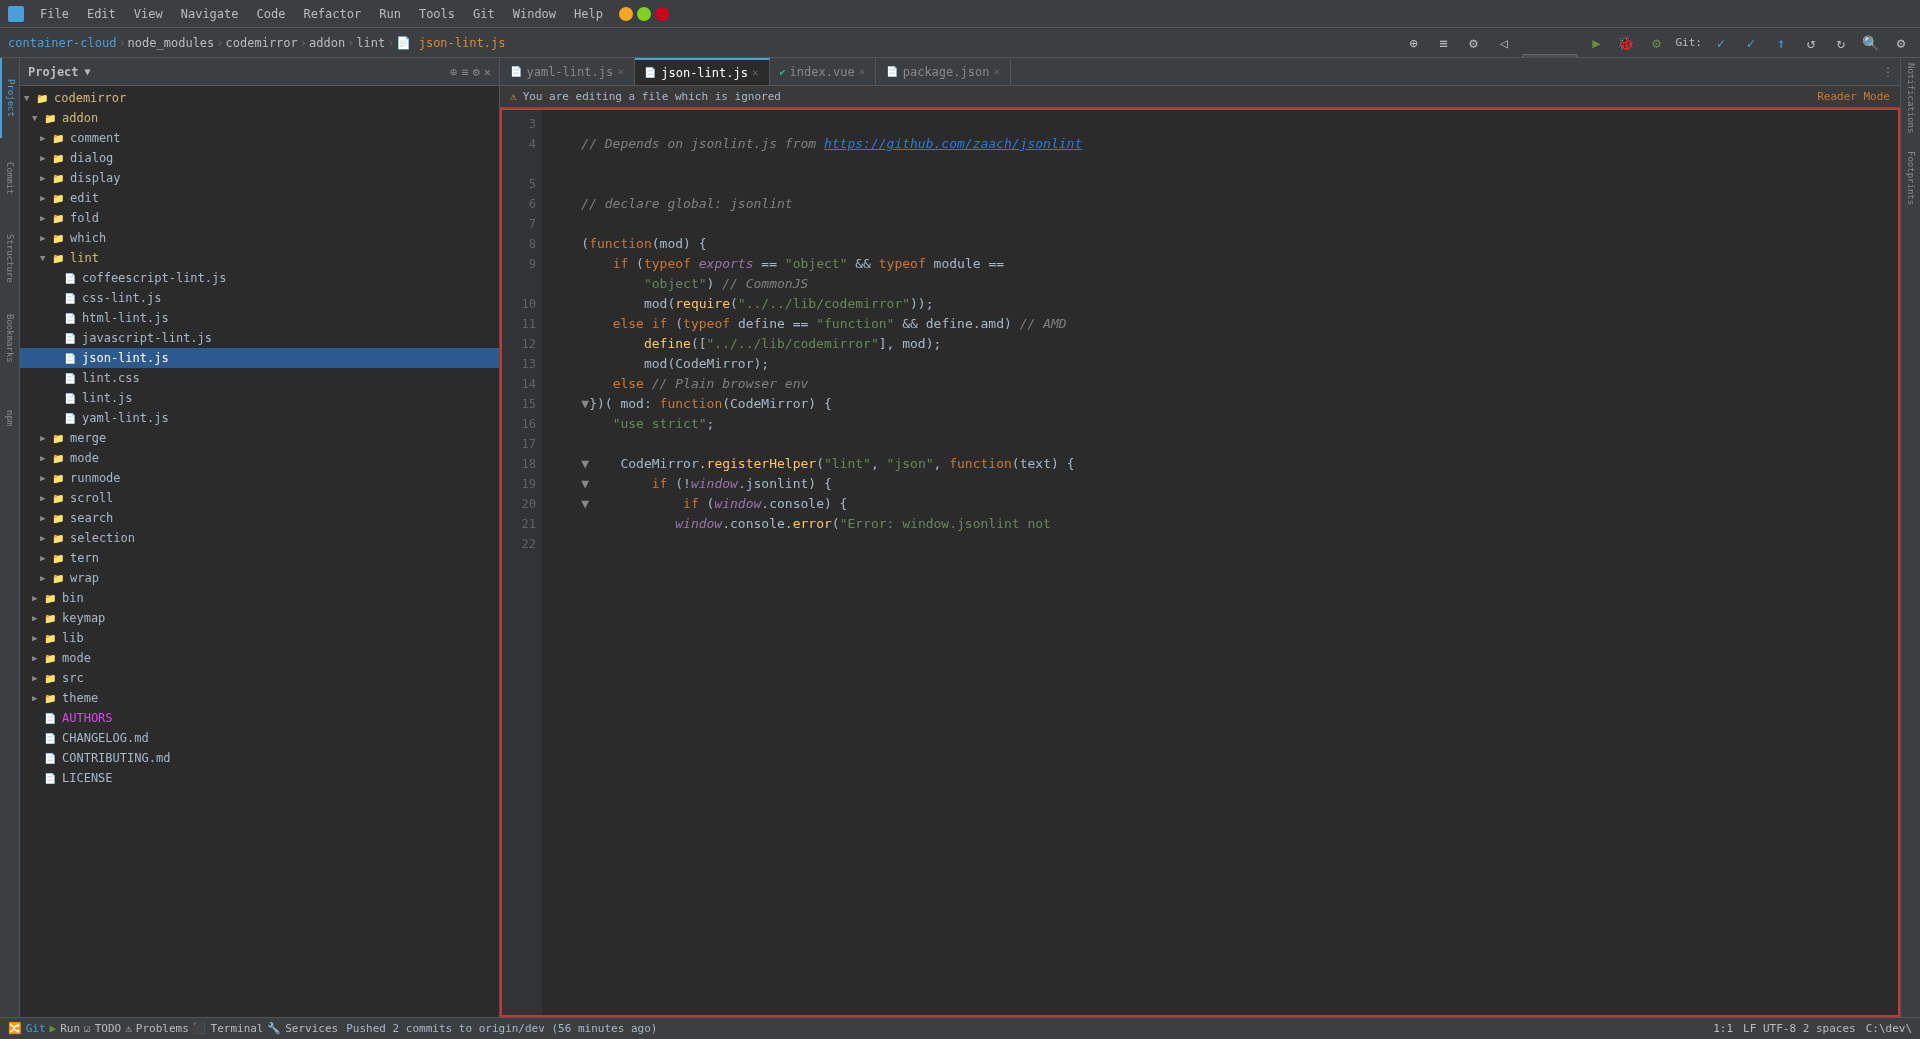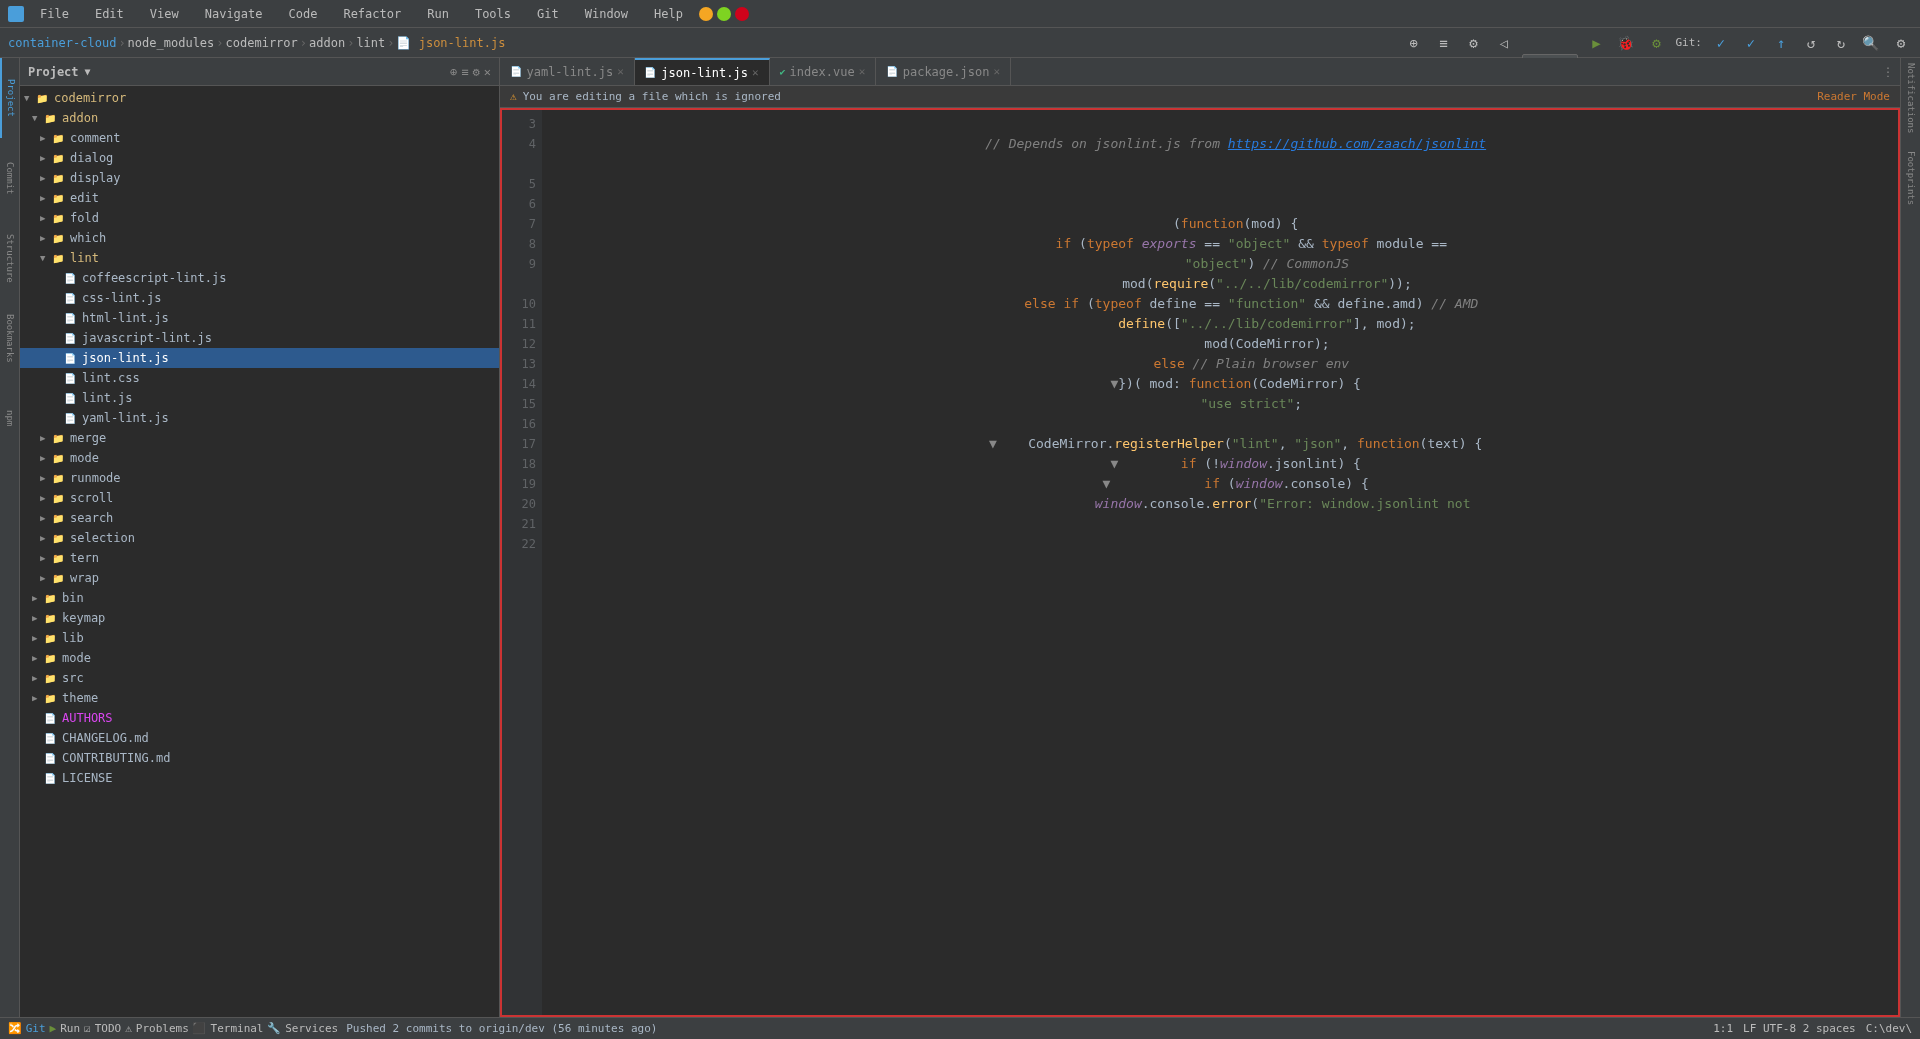--- a/index.html
+++ b/index.html
@@ -1,21 +1,21 @@
 <!DOCTYPE html>
 <html><head>
   <meta charset="utf-8">
   <style>
     * { margin: 0; padding: 0; box-sizing: border-box; }
     body { font-family: 'Consolas', 'Monaco', monospace; background: #2b2b2b; color: #a9b7c6; font-size: 12px; overflow: hidden; width: 1920px; height: 1039px; }
 
     
     #title-bar { height: 28px; background: #3c3f41; display: flex; align-items: center; padding: 0 8px; gap: 8px; border-bottom: 1px solid #555; }
     #title-bar .app-icon { width: 16px; height: 16px; background: #4a9eda; border-radius: 2px; flex-shrink: 0; }
-    .menu-bar { display: flex; gap: 10px; }
+    .menu-bar { display: flex; gap: 2px; }
     .menu-item { padding: 2px 8px; color: #bbbbbb; font-size: 12px; cursor: pointer; }
     .title-center { flex: 1; text-align: center; color: #bbbbbb; font-size: 11px; }
     .title-buttons { display: flex; gap: 4px; }
     .title-btn { width: 14px; height: 14px; border-radius: 50%; cursor: pointer; }
     .btn-min { background: #f5a623; }
     .btn-max { background: #7ed321; }
     .btn-close { background: #d0021b; }
 
     
     #toolbar { height: 30px; background: #3c3f41; display: flex; align-items: center; padding: 0 8px; gap: 6px; border-bottom: 1px solid #555; }
@@ -61,21 +61,21 @@
     .tab-more { margin-left: auto; display: flex; align-items: center; padding: 0 6px; color: #888; cursor: pointer; }
 
     
     #warning-bar { height: 22px; background: #3a3a3a; display: flex; align-items: center; padding: 0 10px; gap: 6px; font-size: 11px; color: #a9b7c6; border-bottom: 1px solid #555; }
     .warning-icon { color: #f0a030; }
     #reader-mode-label { margin-left: auto; color: #cc7832; font-size: 11px; cursor: pointer; }
 
     
     #code-container { flex: 1; display: flex; overflow: hidden; border: 2px solid #cc3333; }
     #line-numbers { width: 40px; background: #313335; padding: 4px 0; text-align: right; color: #606366; font-size: 12px; line-height: 20px; padding-right: 6px; overflow: hidden; flex-shrink: 0; }
-    #code-content { flex: 1; overflow: auto; padding: 4px 8px; line-height: 20px; font-size: 13px; background: #2b2b2b; text-align: center; }
+    #code-content { flex: 1; overflow: auto; padding: 4px 8px; line-height: 20px; font-size: 13px; background: #2b2b2b; }
     #code-content::-webkit-scrollbar { width: 8px; height: 8px; }
     #code-content::-webkit-scrollbar-thumb { background: #555; }
 
     .code-line { white-space: pre; display: block; min-height: 20px; }
 
     
     .kw { color: #cc7832; }
     .str { color: #6a8759; }
     .cmt { color: #808080; font-style: italic; }
     .fn { color: #ffc66d; }
@@ -496,20 +496,21 @@
           <div>19</div>
           <div>20</div>
           <div>21</div>
           <div>22</div>
         </div>
         <div id="code-content">
           <span class="code-line">&nbsp;</span>
           <span class="code-line">    <span class="cmt">// Depends on jsonlint.js from <span style="color:#287bde;text-decoration:underline">https://github.com/zaach/jsonlint</span></span></span>
           <span class="code-line">&nbsp;</span>
           <span class="code-line">&nbsp;</span>
+          <span class="code-line">    <span class="cmt">// declare global: jsonlint</span></span>
           <span class="code-line">&nbsp;</span>
           <span class="code-line">    <span class="punct">(</span><span class="kw">function</span><span class="punct">(</span><span class="var">mod</span><span class="punct">) {</span></span>
           <span class="code-line">        <span class="kw">if</span> <span class="punct">(</span><span class="kw">typeof</span> <span class="var-it">exports</span> <span class="punct">==</span> <span class="str">"object"</span> <span class="punct">&amp;&amp;</span> <span class="kw">typeof</span> <span class="var">module</span> <span class="punct">==</span></span>
           <span class="code-line">            <span class="str">"object"</span><span class="punct">)</span> <span class="cmt">// CommonJS</span></span>
           <span class="code-line">            <span class="var">mod</span><span class="punct">(</span><span class="fn">require</span><span class="punct">(</span><span class="str">"../../lib/codemirror"</span><span class="punct">));</span></span>
           <span class="code-line">        <span class="kw">else if</span> <span class="punct">(</span><span class="kw">typeof</span> <span class="var">define</span> <span class="punct">==</span> <span class="str">"function"</span> <span class="punct">&amp;&amp;</span> <span class="var">define</span><span class="punct">.</span><span class="var">amd</span><span class="punct">)</span> <span class="cmt">// AMD</span></span>
           <span class="code-line">            <span class="fn">define</span><span class="punct">([</span><span class="str">"../../lib/codemirror"</span><span class="punct">],</span> <span class="var">mod</span><span class="punct">);</span></span>
           <span class="code-line">            <span class="var">mod</span><span class="punct">(</span><span class="var">CodeMirror</span><span class="punct">);</span></span>
           <span class="code-line">        <span class="kw">else</span> <span class="cmt">// Plain browser env</span></span>
           <span class="code-line">    <span class="fold-arrow">▼</span><span class="punct">})(</span> mod<span class="punct">:</span> <span class="kw">function</span><span class="punct">(</span><span class="var">CodeMirror</span><span class="punct">) {</span></span>

